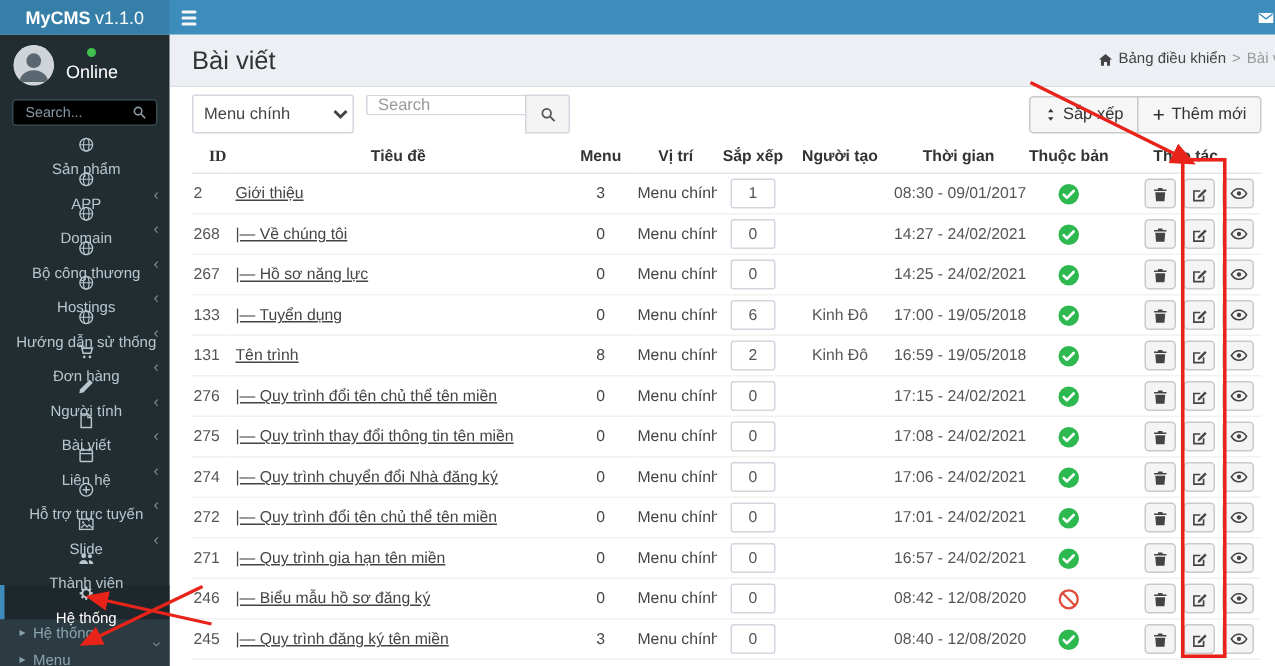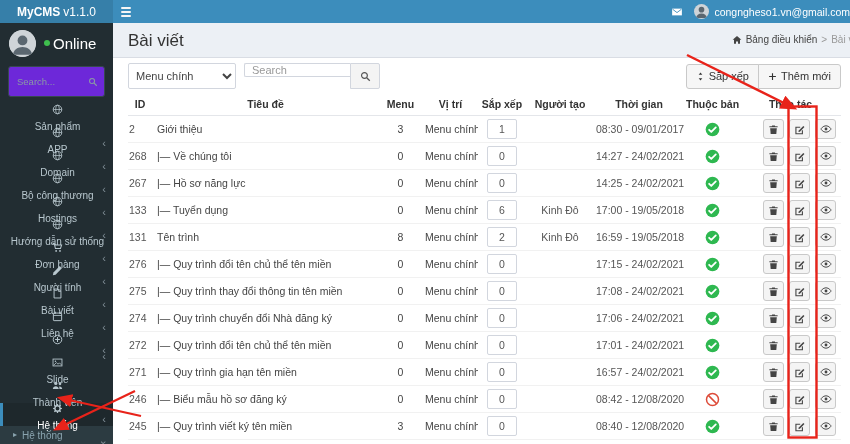--- a/index.html
+++ b/index.html
@@ -16,23 +16,23 @@
   .hamburger { width:26px; display:flex; flex-direction:column; align-items:center; justify-content:center; gap:2px; cursor:pointer; }
   .hamburger i { display:block; width:10px; height:2px; background:#f6f6f6; border-radius:1px; }
   .nav-right { margin-left:auto; display:flex; align-items:center; gap:11px; white-space:nowrap; }
   .nav-mail { display:flex; align-items:center; color:#fff; }
   .nav-user { display:flex; align-items:center; gap:5px; color:#fff; font-size:10.5px; }
   .avatar-sm { width:15px; height:15px; border-radius:50%; background:#cfd4d8; overflow:hidden; display:inline-flex; align-items:center; justify-content:center; flex:0 0 auto; }
   
   .sidebar { position:absolute; top:23px; left:0; bottom:0; width:113px; background:#222d32; z-index:5; }
   .user-panel { display:flex; align-items:center; gap:8px; padding:8px 6px 6px 9px; height:38px; }
   .avatar-lg { width:27px; height:27px; border-radius:50%; background:#cfd4d8; overflow:hidden; display:flex; align-items:center; justify-content:center; flex:0 0 auto; }
-  .online { display:flex; align-items:center; gap:3px; color:#fff; font-size:15px; }
+  .online { display:flex; align-items:center; gap:3px; color:#fff; font-size:12px;flex-direction:column; }
   .online .dot { width:6px; height:6px; border-radius:50%; background:#3fbf4e; }
-  .side-search { margin:5px 8px 7px; height:31px; background:#6d28d9; border:1px solid #374850; border-radius:3px; display:flex; align-items:center; padding:0 6px; }
+  .side-search { margin:5px 8px 7px; height:18px; background:#000000; border:1px solid #374850; border-radius:3px; display:flex; align-items:center; padding:0 6px; }
   .side-search input { flex:1; min-width:0; background:transparent; border:0; outline:none; color:#ccc; font-size:9.5px; font-family:inherit; }
   .side-search input::placeholder { color:#8a9aa5; }
   .side-search .mag { color:#8a9aa5; display:flex; }
   .menu { }
   .menu-item { display:flex; align-items:center; gap:6px; height:23px; padding:0 7px 0 6px; border-left:3px solid transparent; color:#b8c7ce; font-size:10px; cursor:pointer;flex-direction:column; }
   .menu-item .mi-icon { width:12px; display:flex; justify-content:center; color:#b8c7ce; flex:0 0 auto; }
   .menu-item .chev { margin-left:auto; color:#7f8d95; font-size:11px; line-height:1; }
   .menu-item .chev.down { display:inline-block; transform:rotate(90deg); }
   .menu-item.active { background:#1e282c; border-left-color:#3c8dbc; color:#fff; }
   .submenu { background:#2c3b41; }
@@ -54,24 +54,24 @@
   .search-input::placeholder { color:#999; }
   .search-btn { width:30px; height:26px; border:1px solid #d2d6de; background:#f4f4f4; border-radius:0 2px 2px 0; display:flex; align-items:center; justify-content:center; color:#555; cursor:pointer; }
   .toolbar-right { margin-left:auto; display:flex; }
   .btn { height:25px; padding:0 9px; font-size:11px; color:#333; background:#f6f6f6; border:1px solid #c9c9c9; display:flex; align-items:center; gap:4px; cursor:pointer; font-family:inherit; }
   .btn-sort { border-radius:3px 0 0 3px; }
   .btn-add { border-radius:0 3px 3px 0; margin-left:-1px; }
   
   .table-wrap { padding:0 9px 0 15px; }
   table { width:100%; border-collapse:collapse; table-layout:fixed; font-size:10.5px; color:#444; }
   th { font-size:10.5px; font-weight:bold; color:#333; padding:4px 2px 5px; border-bottom:1px solid #e4e6ea; text-align:center; white-space:nowrap; }
-  th.c-id { text-align:center; padding-left:1px; }
+  th.c-id { text-align:right; padding-left:1px;font-family:Liberation Serif, serif; }
   td { height:27px; padding:0 2px; border-bottom:1px solid #f1f1f1; text-align:center; vertical-align:middle; white-space:nowrap; overflow:hidden; }
   td.c-id { text-align:left; color:#555; padding-left:1px; }
-  td.c-title { text-align:left; padding-left:4px; }
+  td.c-title { text-align:left; padding-left:4px;text-decoration:underline; }
   td.c-creator, td.c-time { color:#555; }
   .order-input { width:30px; height:20px; border:1px solid #d2d6de; border-radius:2px; text-align:center; font-size:10.5px; color:#555; font-family:inherit; outline:none; }
   .status { display:inline-flex; width:15px; height:15px; vertical-align:middle; cursor:pointer; }
   .actions { display:flex; justify-content:flex-end; align-items:center; gap:5px; padding-right:3px; }
   .abtn { width:21px; height:20px; border:1px solid #c9c9c9; background:#f4f4f4; border-radius:3px; display:inline-flex; align-items:center; justify-content:center; color:#444; cursor:pointer; padding:0; }
   
   .anno { position:absolute; inset:0; z-index:50; pointer-events:none; }
   svg { display:block; }
 </style>
 </head>
@@ -89,29 +89,20 @@
   </div>
   <div class="nav-right">
     <span class="nav-mail">
       <span>
         <svg width="12" height="12" viewBox="0 0 16 16">
             <path d="M1.5 3.5h13v9h-13z" fill="#fff"></path>
             <path d="M2 4.2l6 4.6 6-4.6" stroke="#3c8dbc" stroke-width="1.2" fill="none"></path>
           </svg>
       </span>
     </span>
-    <span class="nav-user">
-      <span class="avatar-sm">
-        <svg width="15" height="15" viewBox="0 0 16 16">
-            <circle cx="8" cy="6" r="3" fill="#5b6770"></circle>
-            <path d="M2 15c.5-3.2 3-5 6-5s5.5 1.8 6 5z" fill="#5b6770"></path>
-          </svg>
-      </span>
-      <span>congngheso1.vn@gmail.com</span>
-    </span>
   </div>
 </div>
 
 <div class="sidebar">
   <div class="user-panel">
     <span class="avatar-lg">
       <svg width="27" height="27" viewBox="0 0 16 16">
           <circle cx="8" cy="8" r="8" fill="#cfd4d8"></circle>
           <circle cx="8" cy="6.2" r="2.9" fill="#5b6770"></circle>
           <path d="M2.2 14.6c.6-3 3-4.6 5.8-4.6s5.2 1.6 5.8 4.6z" fill="#5b6770"></path>
@@ -239,20 +230,21 @@
         <span>Liên hệ</span>
         <span class="chev">‹</span>
       </div>
       <div class="menu-item">
         <span class="mi-icon">
           <svg width="11" height="11" viewBox="0 0 16 16">
             <circle cx="8" cy="8" r="6.2" fill="none" stroke="currentColor" stroke-width="1.4"></circle>
             <path d="M8 4.5v7M4.5 8h7" stroke="currentColor" stroke-width="1.5"></path>
           </svg>
         </span>
+        <span>Hỗ trợ trực tuyến</span>
         <span class="chev">‹</span>
       </div>
       <div class="menu-item">
         <span class="mi-icon">
           <svg width="11" height="11" viewBox="0 0 16 16">
             <rect x="1.5" y="3" width="13" height="10" fill="none" stroke="currentColor" stroke-width="1.3"></rect>
             <circle cx="5" cy="6.3" r="1.1" fill="currentColor"></circle>
             <path d="M3 11.5l3.4-3.4 2.4 2.4 2-2 3 3" fill="none" stroke="currentColor" stroke-width="1.2"></path>
           </svg>
         </span>
@@ -837,21 +829,21 @@
                         <path d="M1.2 8S3.8 3.7 8 3.7 14.8 8 14.8 8 12.2 12.3 8 12.3 1.2 8 1.2 8z" fill="none" stroke="currentColor" stroke-width="1.3"></path>
                         <circle cx="8" cy="8" r="1.9" fill="currentColor"></circle>
                       </svg>
                     </span>
                   </button>
                 </span>
               </td>
             </tr>
             <tr>
               <td class="c-id">245</td>
-              <td class="c-title">|— Quy trình viết ký tên miền</td>
+              <td class="c-title">|— Quy trình đăng ký tên miền</td>
               <td class="c-menu">3</td>
               <td class="c-pos">Menu chính</td>
               <td class="c-order"><input class="order-input" value="0" style=""></td>
               <td class="c-creator"></td>
               <td class="c-time">08:40 - 12/08/2020</td>
               <td class="c-status"><span class="status">
                   <svg width="15" height="15" viewBox="0 0 16 16">
                     <circle cx="8" cy="8" r="7.3" fill="#2eb850"></circle>
                     <path d="M4.4 8.3l2.3 2.3 4.8-4.9" fill="none" stroke="#fff" stroke-width="1.9" stroke-linecap="round" stroke-linejoin="round"></path>
                   </svg>

